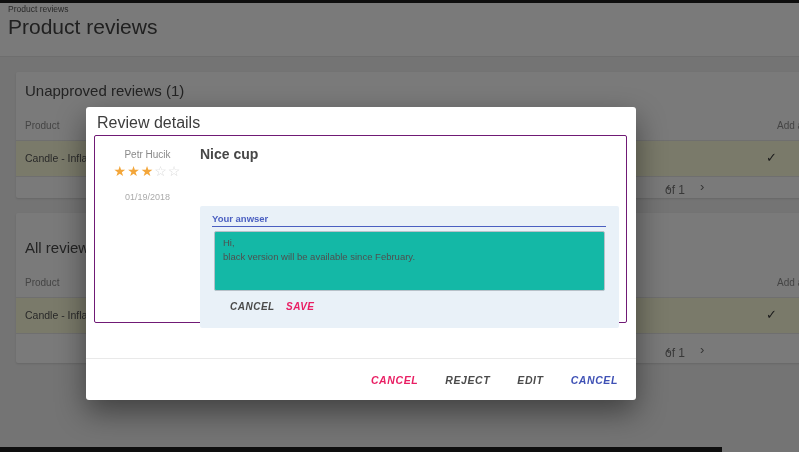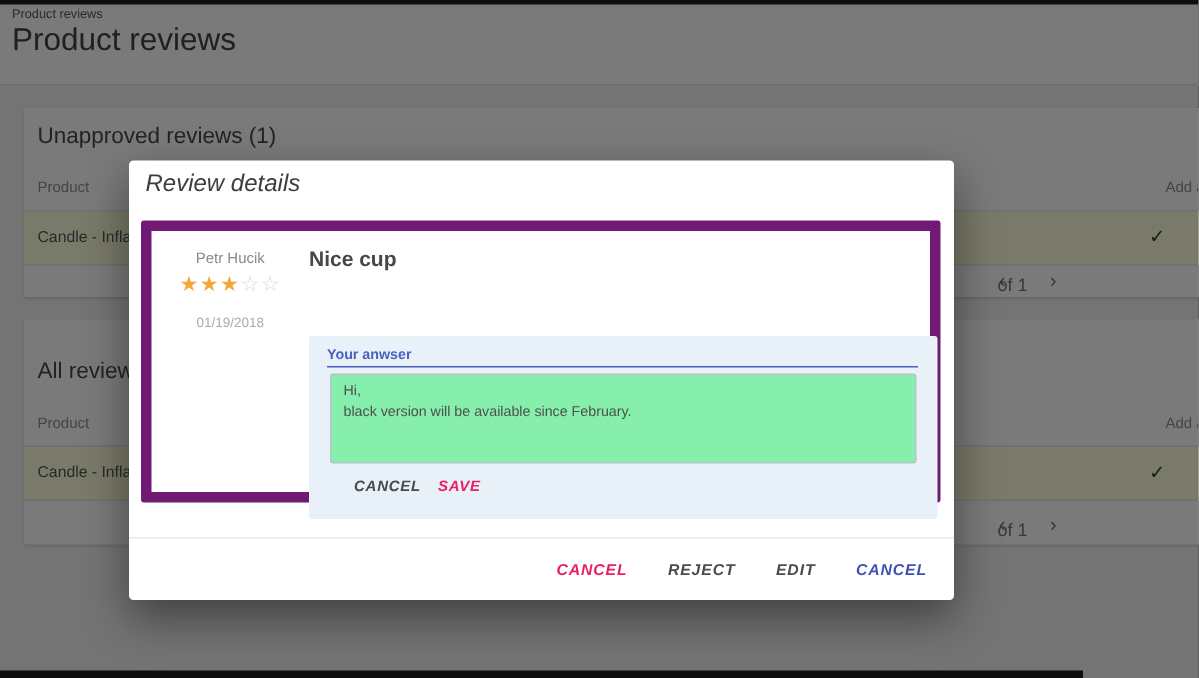--- a/index.html
+++ b/index.html
@@ -47,39 +47,39 @@
   .card-2 .pag { top:127px; }
   .card-1 .th { top:48px; } .card-1 .trow { top:69px; }
   .card-1 .tdivider.d1 { top:68px; } .card-1 .tdivider.d2 { top:104px; }
   .card-1 .pag { top:105px; }
 
   
   .backdrop { position:absolute; inset:0; background:rgba(0,0,0,.52); z-index:10; }
   .modal { position:absolute; left:86px; top:107px; width:550px; height:293px;
            background:#fff; border-radius:3px; z-index:20;
            box-shadow:0 12px 30px rgba(0,0,0,.45); }
-  .modal-title { position:absolute; left:11px; top:7px; font-size:16px; font-weight:500; color:#3d3d3d;font-style:italic; }
+  .modal-title { position:absolute; left:11px; top:7px; font-size:16px; font-weight:500; color:#3d3d3d; }
 
-  .review-panel { position:absolute; left:8px; top:40px; width:533px; height:188px;
-                  border:7px solid #701a75; border-radius:2px; background:#fff; }
+  .review-panel { position:absolute; left:8px; top:28px; width:533px; height:188px;
+                  border:1px solid #701a75; border-radius:2px; background:#fff; }
   .rev-left { position:absolute; left:0; top:0; width:105px; text-align:center; }
   .rev-author { position:absolute; left:0; right:0; top:13px; font-size:10px; color:#8a8a8a; }
   .rev-stars { position:absolute; left:0; right:0; top:27px; font-size:14px; letter-spacing:1px; }
   .stars-filled { color:#f3a63a; } .stars-empty { color:#d9d9d9; }
   .rev-date { position:absolute; left:0; right:0; top:56px; font-size:9px; color:#ababab; }
   .rev-title { position:absolute; left:105px; top:10px; font-size:14px; font-weight:700; color:#474747; }
   .rev-note { position:absolute; left:105px; top:27px; font-size:9.5px; color:#e2574c; }
   .rev-body { position:absolute; left:105px; top:43px; font-size:11px; color:#5f5f5f; }
 
   .answer-panel { position:absolute; left:105px; top:70px; width:419px; height:122px;
                   background:#e9f1f8; border-radius:2px; }
   .answer-label { position:absolute; left:12px; top:7px; font-size:9.5px; font-weight:600; color:#4a5fc1; }
   .answer-underline { position:absolute; left:12px; right:13px; top:20px; height:1px; background:#4a5fc1; }
   .answer-textarea { position:absolute; left:14px; top:25px; width:391px; height:60px;
-                     background:#86efac; border:1px solid #b7c1c9; border-radius:2px;
+                     background:#14b8a6; border:1px solid #b7c1c9; border-radius:2px;
                      font-family:"Liberation Sans", sans-serif; font-size:9.5px; color:#4f4f4f;
                      line-height:1.5; padding:4px 8px; resize:none; }
   .txt-btn { background:none; border:none; cursor:pointer; font-family:"Liberation Sans", sans-serif;
              font-size:10px; font-weight:700; letter-spacing:.5px;font-style:italic; }
   .btn-cancel { position:absolute; left:30px; top:95px; color:#4a4a4a; }
   .btn-save   { position:absolute; left:86px; top:95px; color:#e91e63; }
 
   .modal-footer-divider { position:absolute; left:0; right:0; top:251px; height:1px; background:#e9e9e9; }
   .modal-footer { position:absolute; left:0; right:0; top:252px; bottom:0;
                   display:flex; align-items:center; justify-content:flex-end;

